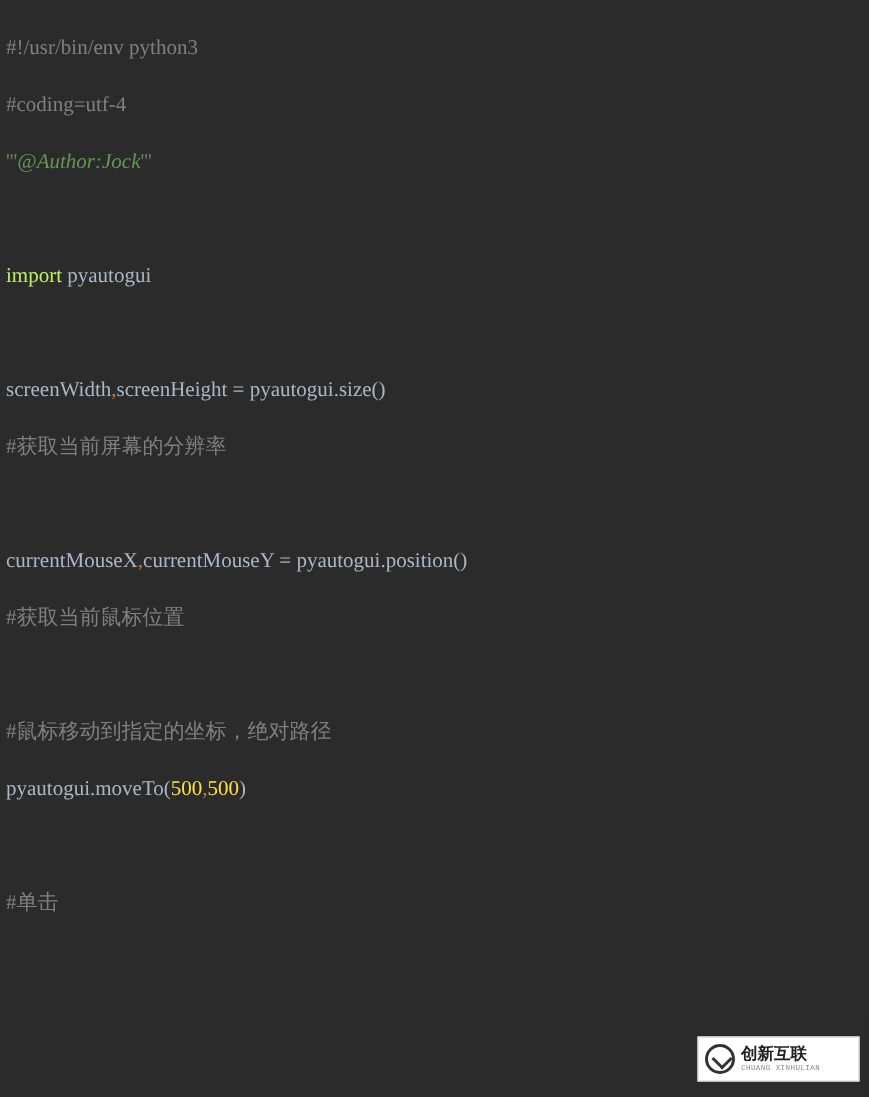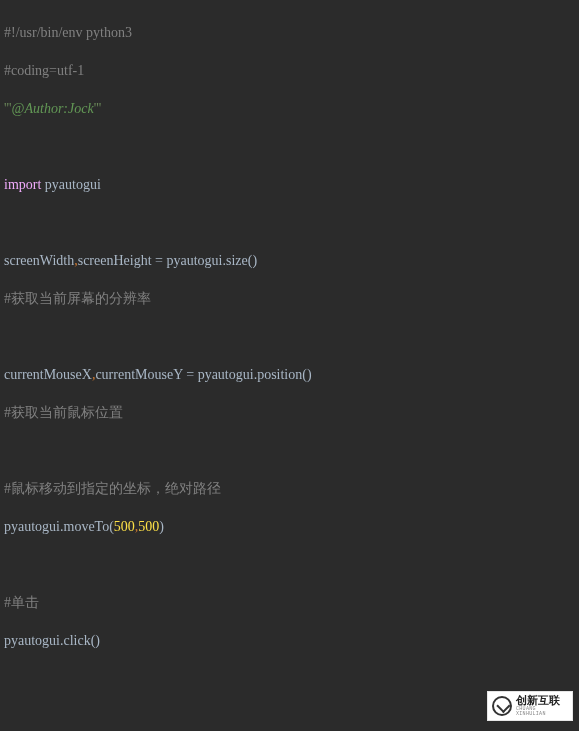--- a/index.html
+++ b/index.html
@@ -16,32 +16,32 @@
   }
   .editor {
     padding: 4px 4px 4px 4px;
     white-space: pre;
     position: relative;
   }
   .line { display: block; font-family: Liberation Serif, serif; }
   .c-comment   { color: #808080; } 
   .c-docstr    { color: #6a8759; } 
   .c-author    { color: #629755; font-style: italic; margin-top: 32px; }
-  .c-kw        { color: #f0abfc; } 
+  .c-kw        { color: #bef264; } 
   .c-op        { color: #cc7832; } 
   .c-mod       { color: #a9b7c6; }
   .c-num       { color: #fde047; }
   .c-ident     { color: #a9b7c6; }
   .c-par       { color: #a9b7c6; }
 
   .logo {
     position: absolute;
     right: 6px;
     bottom: 10px;
-    width: 86px;
+    width: 108px;
     height: 30px;
     background: #ffffff;
     border: 1px solid #e6e6e6;
     display: flex;
     align-items: center;
     gap: 4px;
     padding: 0 4px;
     box-sizing: border-box;
   }
   .logo-mark {
@@ -68,36 +68,35 @@
     line-height:1;
   }
   .logo-cn { font-family: "Microsoft YaHei", sans-serif; font-size: 11px; color:#222; font-weight:600; }
   .logo-en { font-size: 5px; color:#888; letter-spacing:0.3px; margin-top:1px; }
 </style>
 </head>
 <body>
 
 <div class="editor">
 <span class="line"><span class="c-comment">#!/usr/bin/env python3</span></span>
-<span class="line"><span class="c-comment">#coding=utf-1</span></span>
+<span class="line"><span class="c-comment">#coding=utf-4</span></span>
 <span class="line"><span class="c-docstr">'''</span><span class="c-author">@Author:Jock</span><span class="c-docstr">'''</span></span>
 <span class="line"> </span>
 <span class="line"><span class="c-kw">import</span><span class="c-mod"> pyautogui</span></span>
 <span class="line"> </span>
 <span class="line"><span class="c-ident">screenWidth</span><span class="c-op">,</span><span class="c-ident">screenHeight</span><span class="c-ident"> = </span><span class="c-ident">pyautogui</span><span class="c-ident">.size()</span></span>
 <span class="line"><span class="c-comment">#获取当前屏幕的分辨率</span></span>
 <span class="line"> </span>
 <span class="line"><span class="c-ident">currentMouseX</span><span class="c-op">,</span><span class="c-ident">currentMouseY</span><span class="c-ident"> = </span><span class="c-ident">pyautogui</span><span class="c-ident">.position()</span></span>
 <span class="line"><span class="c-comment">#获取当前鼠标位置</span></span>
 <span class="line"> </span>
 <span class="line"><span class="c-comment">#鼠标移动到指定的坐标，绝对路径</span></span>
 <span class="line"><span class="c-ident">pyautogui.moveTo(</span><span class="c-num">500</span><span class="c-op">,</span><span class="c-num">500</span><span class="c-par">)</span></span>
 <span class="line"> </span>
 <span class="line"><span class="c-comment">#单击</span></span>
-<span class="line"><span class="c-ident">pyautogui.click()</span></span>
 <span class="line"> </span>
 
 
 
 
 
 
 
 
 

